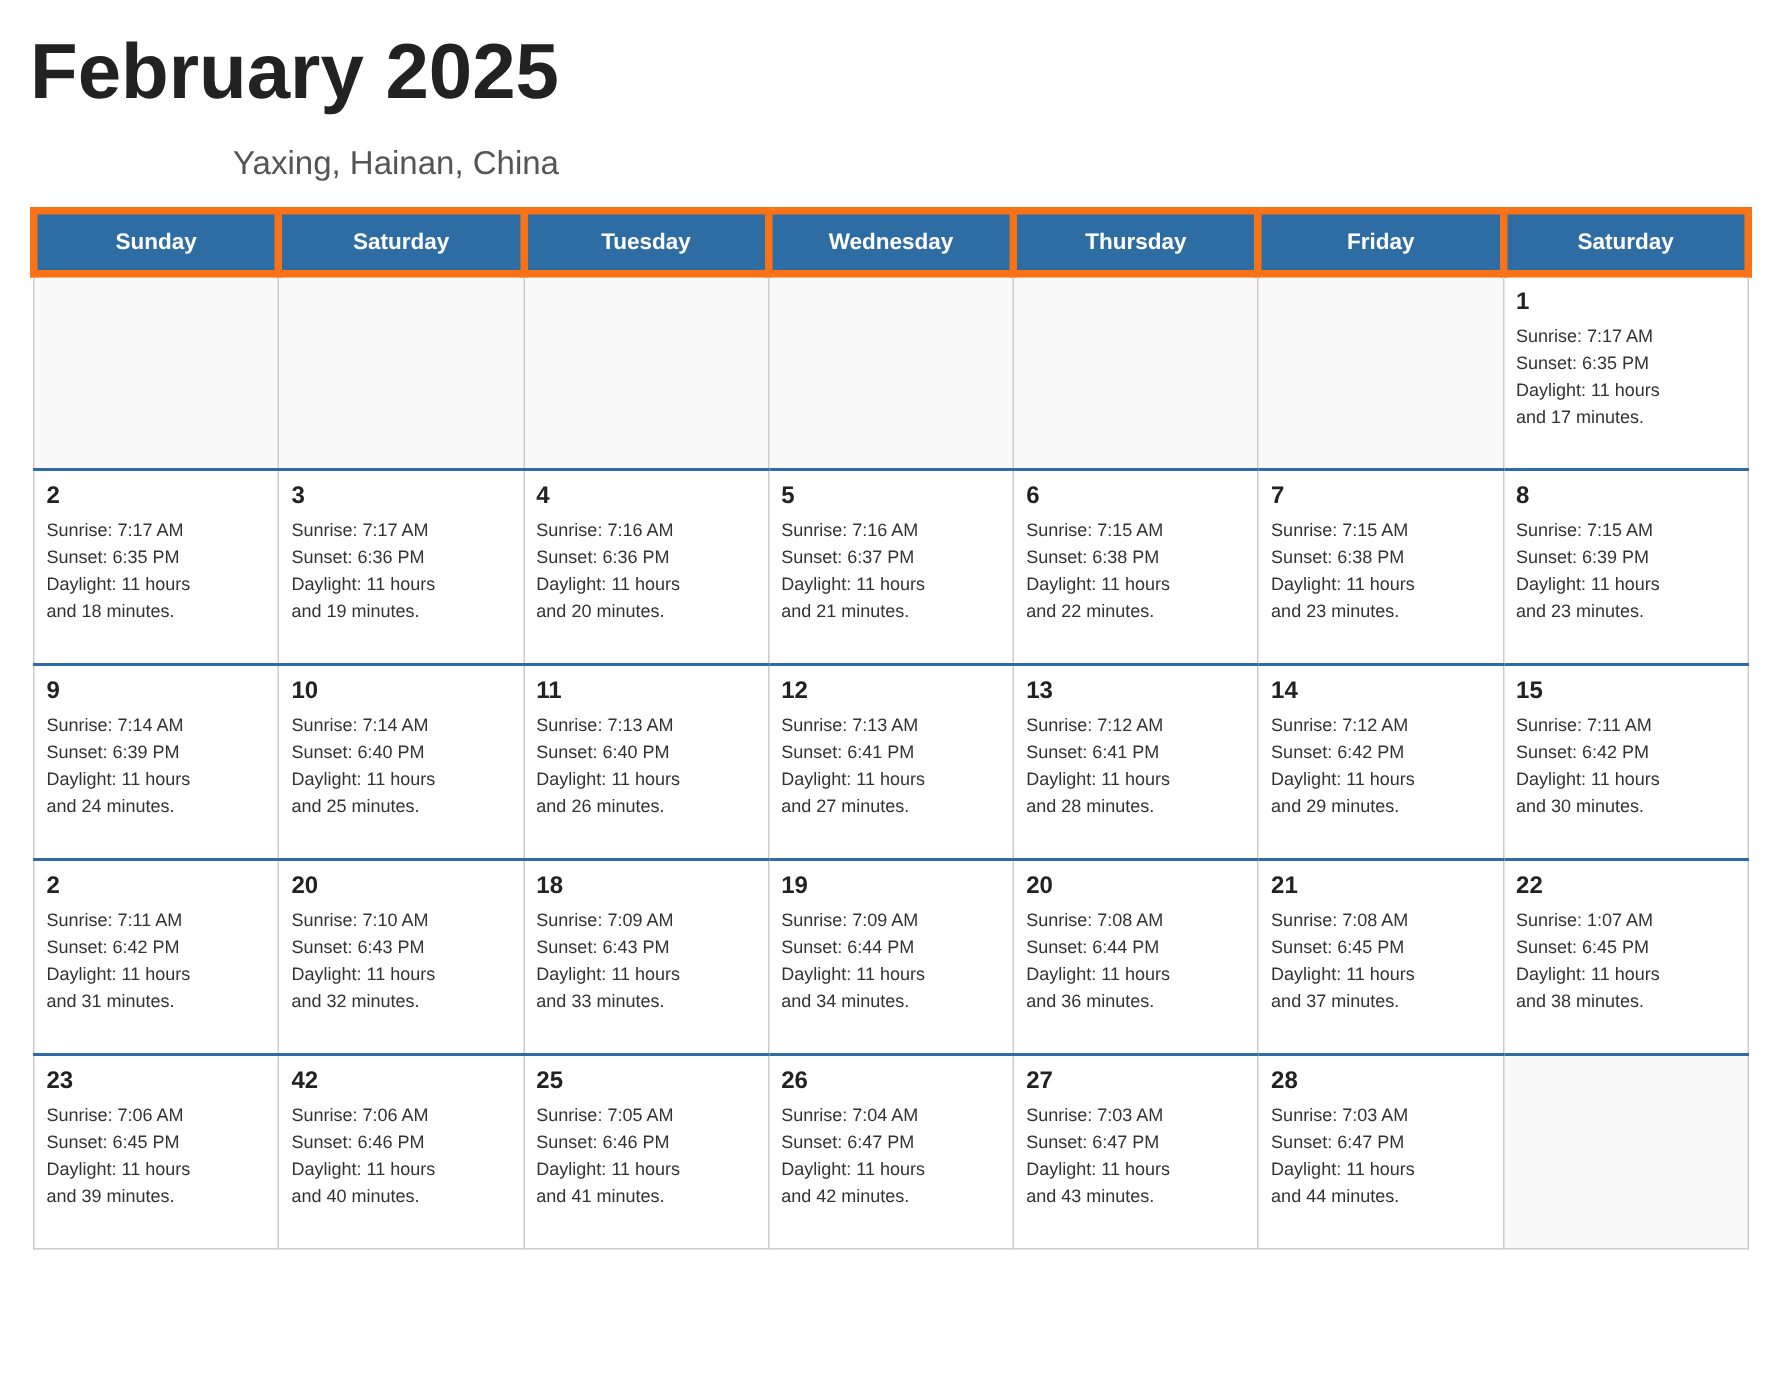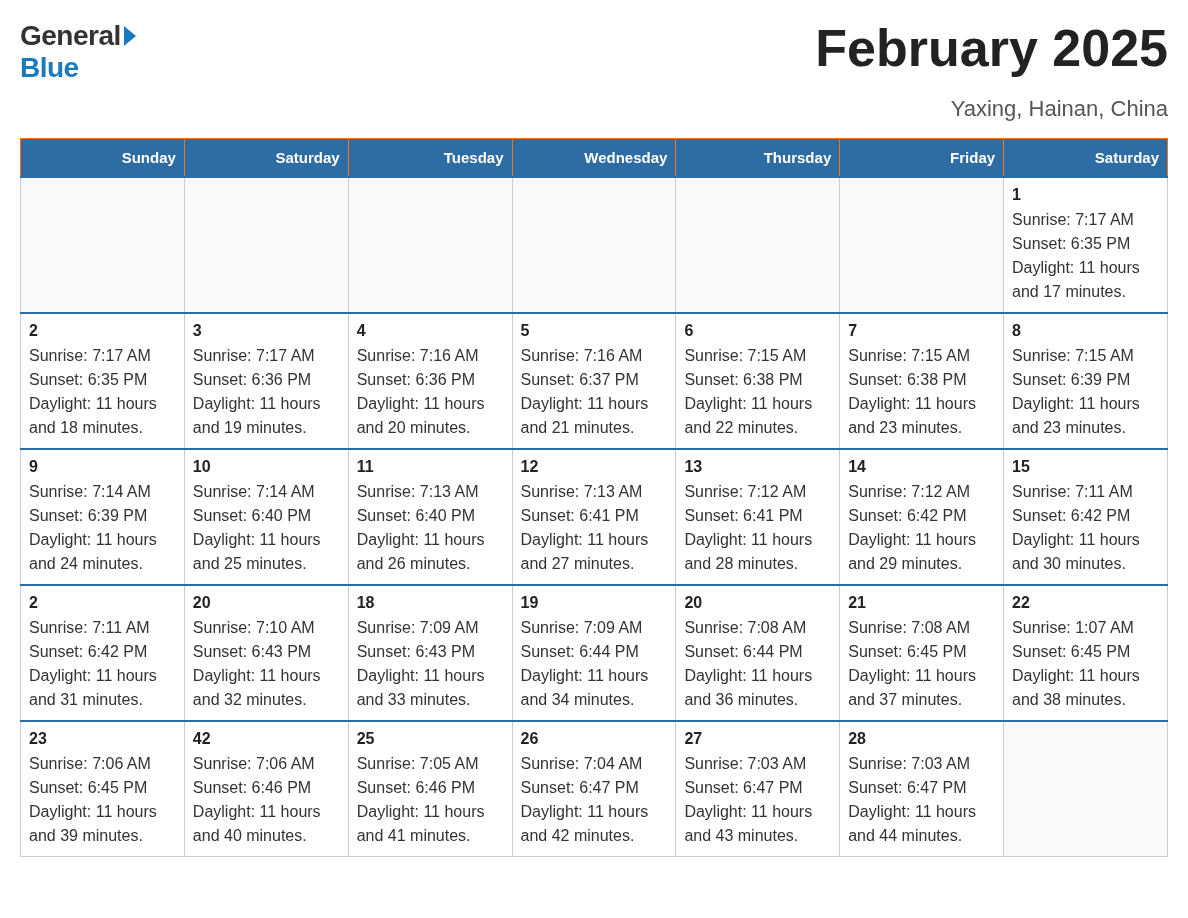--- a/index.html
+++ b/index.html
@@ -66,60 +66,53 @@
       width: 100%;
       border-collapse: collapse;
       table-layout: fixed;
     }
     .calendar thead th {
       background-color: #2e6da4;
       color: #fff;
       padding: 10px 8px;
       font-size: 15px;
       font-weight: bold;
-      text-align: right;
-      border: 1px solid #f97316;
+      text-align: center;
+      border: 5px solid #f97316;
     }
     .calendar tbody td {
       vertical-align: top;
       padding: 8px 8px;
       border: 1px solid #ccc;
       border-top: 2px solid #2e6da4;
       font-size: 12.5px;
       color: #333;
       height: 130px;
       width: 14.28%;
     }
     .day-number {
       font-size: 16px;
       font-weight: bold;
       color: #222;
       display: block;
       margin-bottom: 4px;
     }
     .day-info {
-      font-size: 16px;
+      font-size: 12px;
       color: #333;
       line-height: 1.5;
     }
     .empty-cell {
       background: #f9f9f9;
     }
   </style>
 </head>
 <body>
 
 <div class="header">
-  <div class="logo">
-    <div class="logo-line1">
-      <span class="logo-text-general">General</span>
-      <span class="logo-arrow"></span>
-    </div>
-    <span class="logo-text-blue">Blue</span>
-  </div>
   <div class="title-block">
     <h1>February 2025</h1>
     <h2>Yaxing, Hainan, China</h2>
   </div>
 </div>
 
 <table class="calendar">
   <thead>
     <tr>
     <th>Sunday</th>

